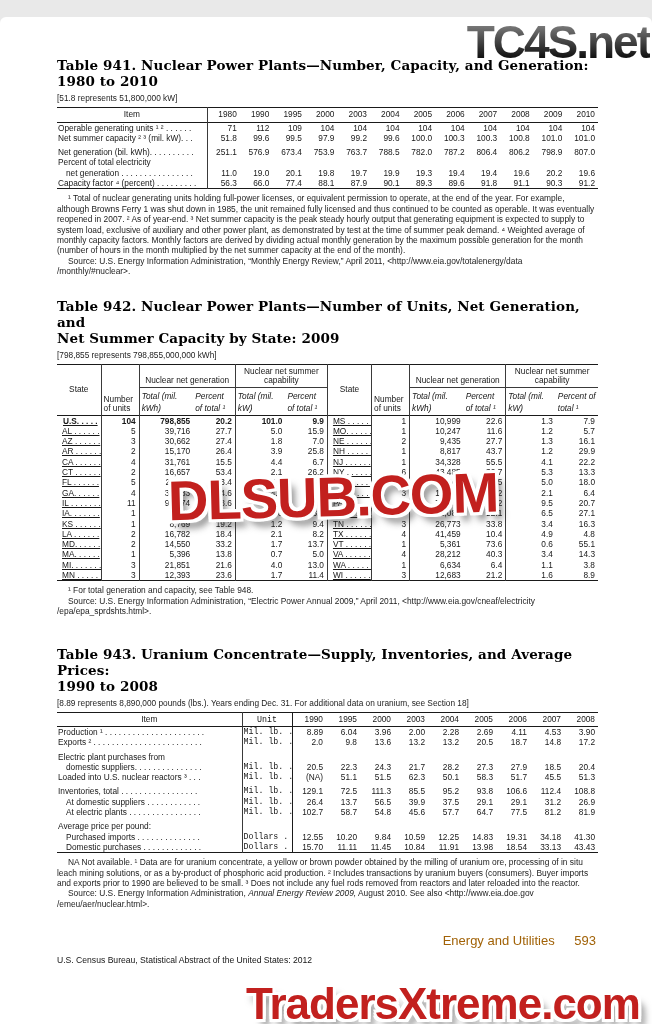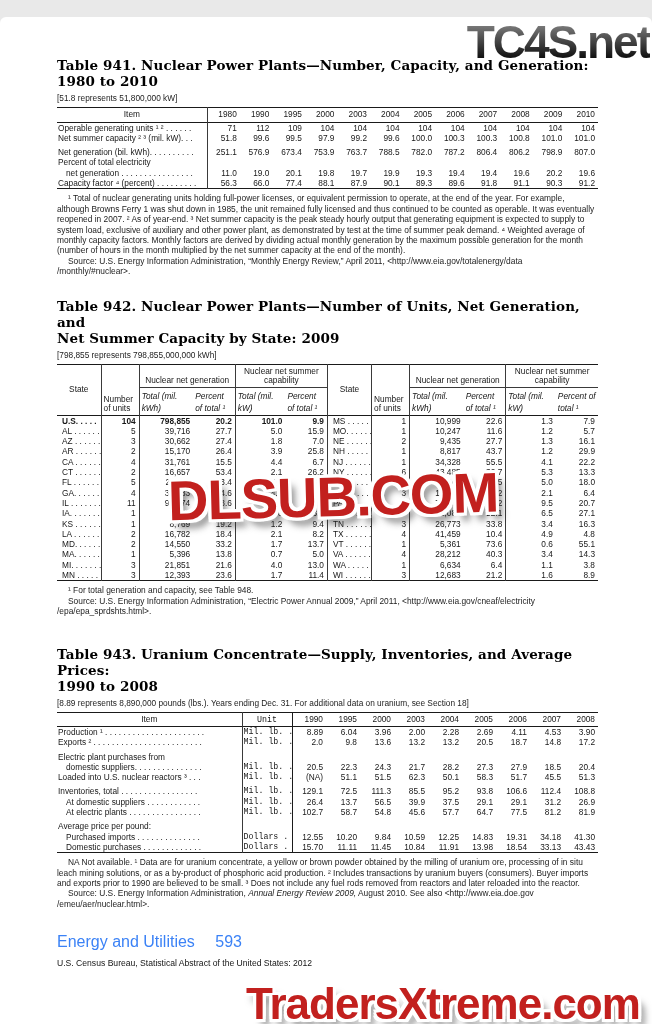--- a/index.html
+++ b/index.html
@@ -27,32 +27,32 @@
   .vr { border-right:1px solid #3a3a3a; }
   .vr2 { border-right:1.4px solid #1a1a1a;font-family:Liberation Mono, monospace; }
   tr.spacer td { height:4px; line-height:4px; }
   .b { font-weight:bold; }
 
   
   #t942 th.h-state { vertical-align:middle; text-align:center; }
   #t942 th.h-units { vertical-align:bottom; text-align:left; line-height:9px; }
   #t942 th.h-group { vertical-align:bottom; text-align:center; border-bottom:1px solid #3a3a3a; line-height:9px; padding-bottom:2px; }
   #t942 th.h-sub  { vertical-align:bottom; text-align:left; line-height:12px; padding-bottom:1px;font-style:italic; }
-  #t942 td.state { text-align:left; padding-left:5px; }
+  #t942 td.state { text-align:center; padding-left:5px;text-decoration:underline; }
 
   .footnotes { font-size:8.4px; line-height:10.4px; margin-top:4px; color:#1c1c1c; }
   .footnotes p { margin:0; text-indent:11px; }
   .footnotes .src-italic { font-style:italic; }
 
   .sec941 { padding-top:40px; }
   .sec942 { padding-top:21px; }
   .sec943 { padding-top:29px; }
 
   .page-footer { margin-top:24px; }
-  .footer-right { font-size:16px; color:#3b82f6; padding-right:2px; }
+  .footer-right { text-align:right; font-size:13px; color:#a16207; padding-right:2px; }
   .footer-right .pagenum { margin-left:16px; }
   .census-line { font-size:8.6px; margin-top:7px; color:#141414; }
 
   
   .wm-top {
     position:absolute; top:2px; right:2px; z-index:10;
     font-family:"Liberation Sans", sans-serif; font-weight:900;
     font-size:46px; letter-spacing:-2px; line-height:46px;
     background:linear-gradient(180deg,#8f8f8f 0%,#555555 38%,#0b0b0b 88%);
     -webkit-background-clip:text; background-clip:text; color:transparent;

